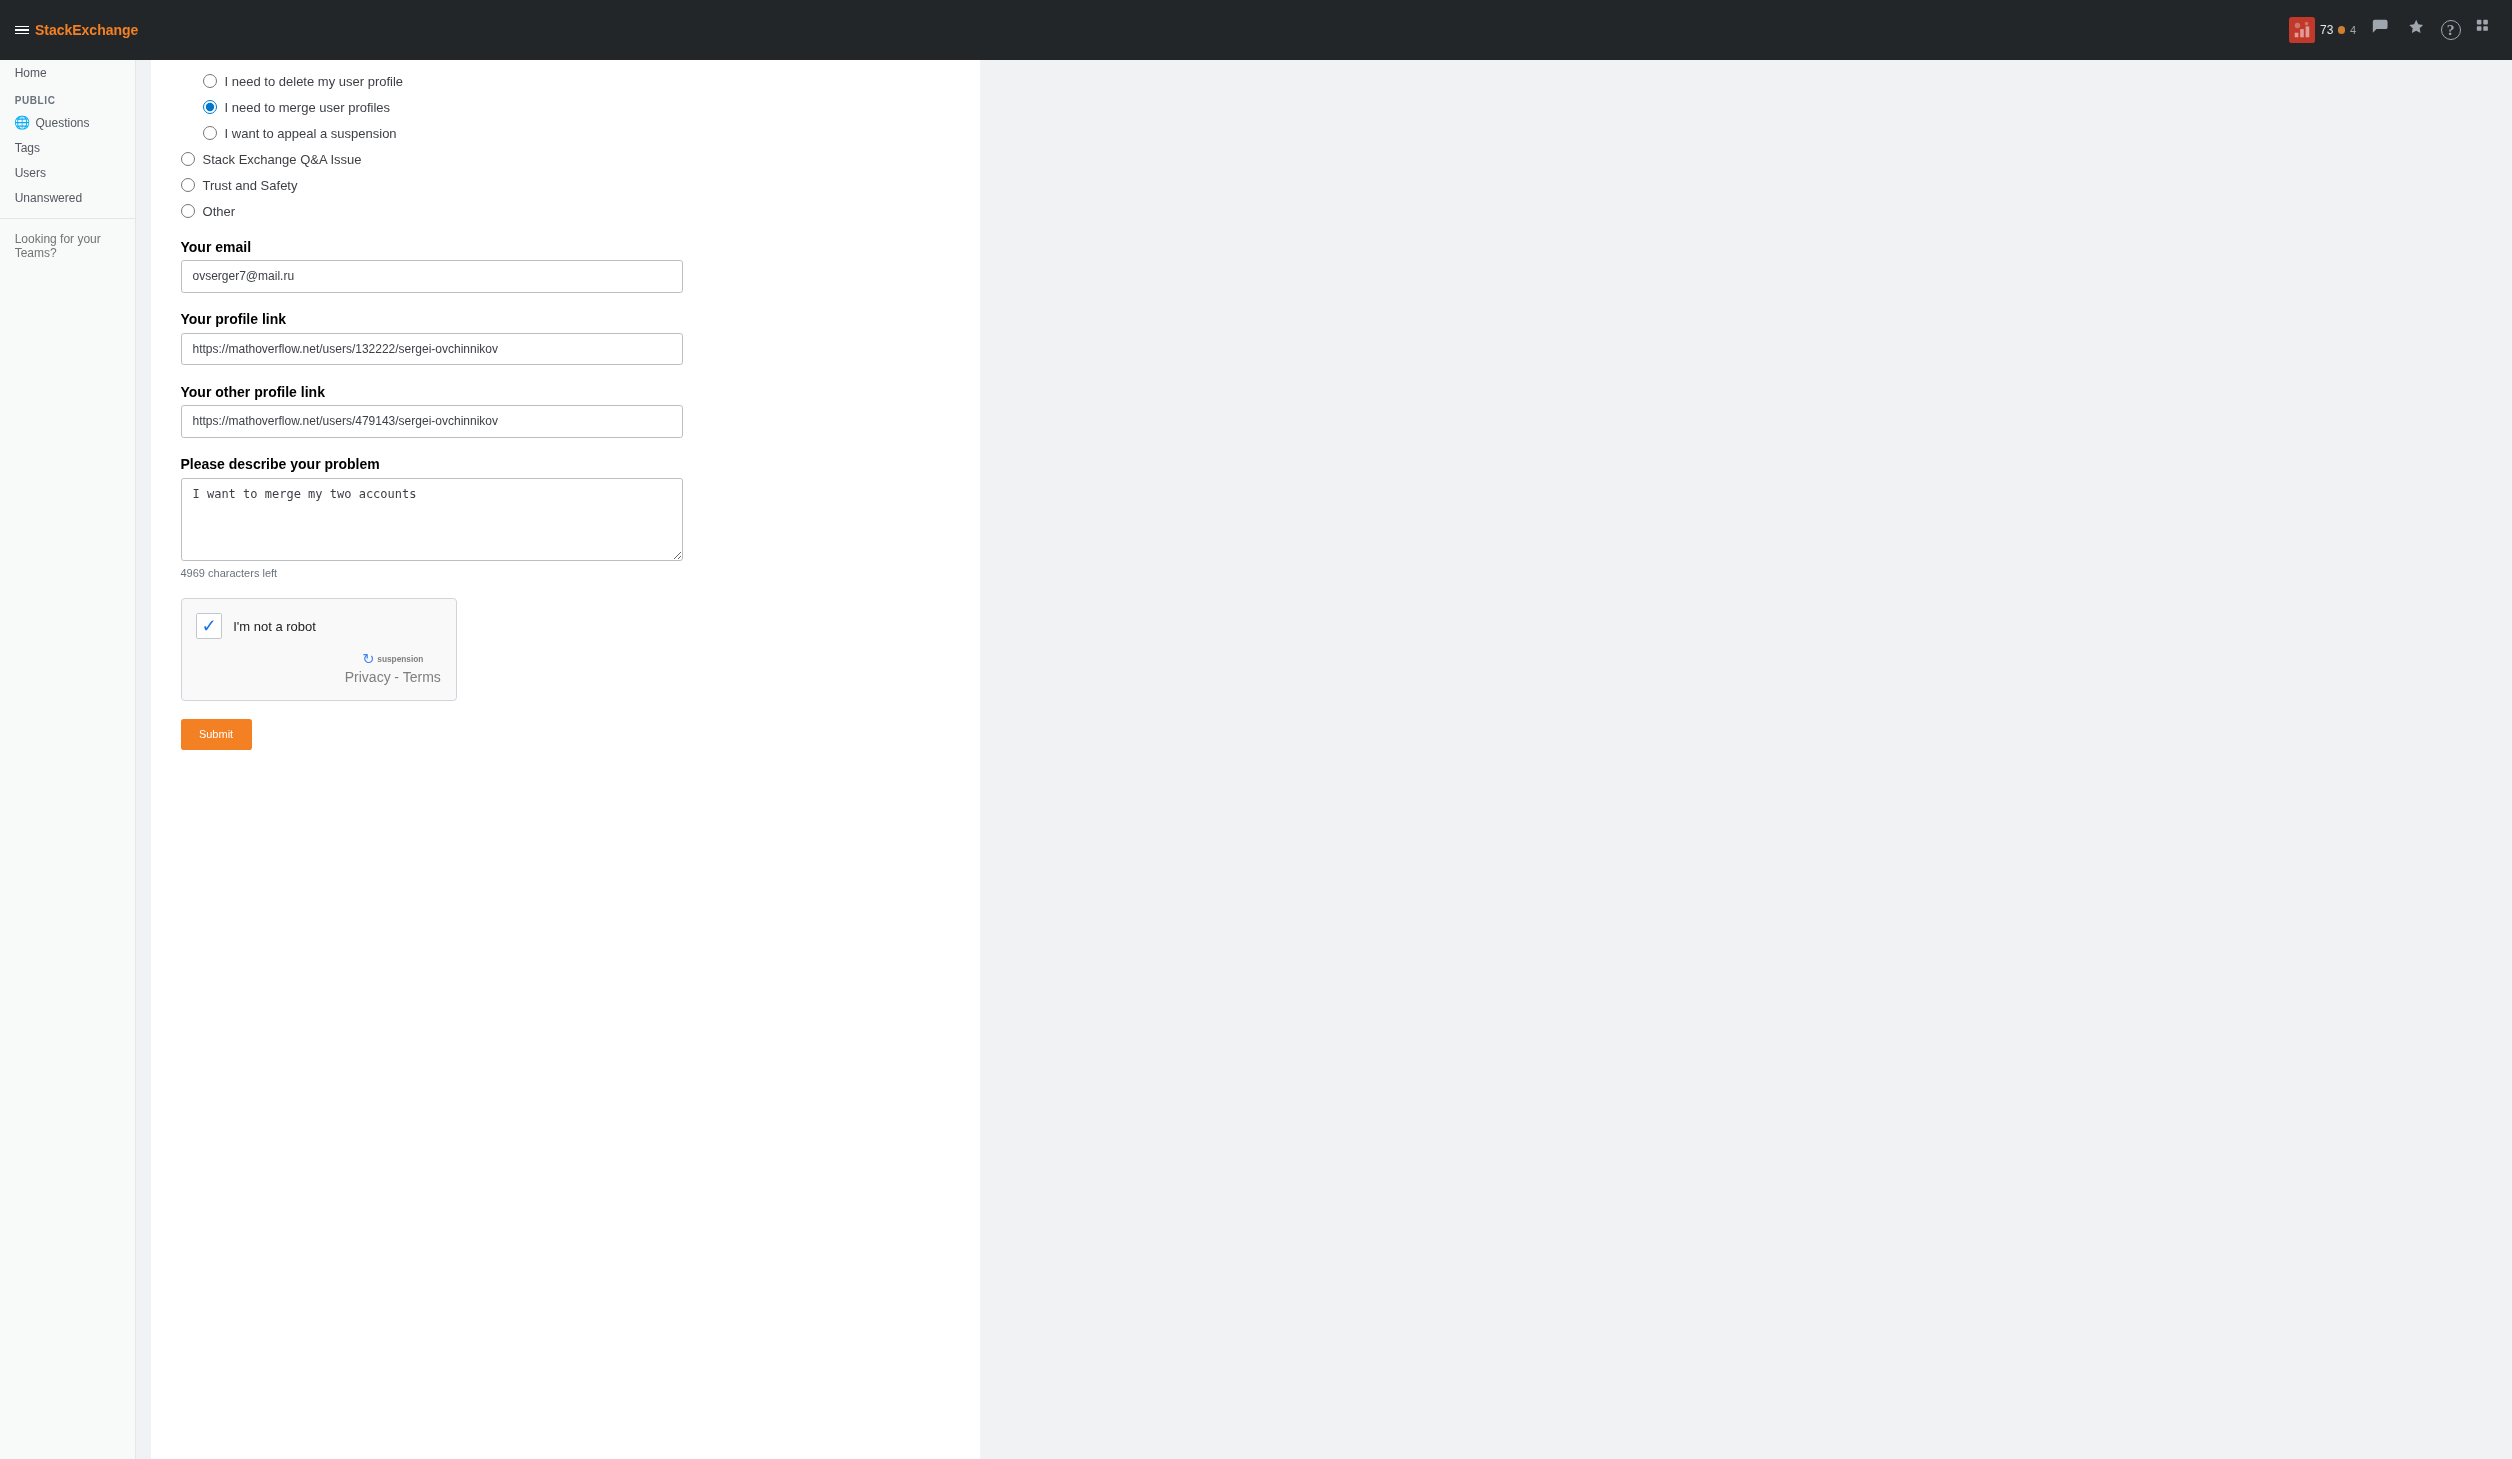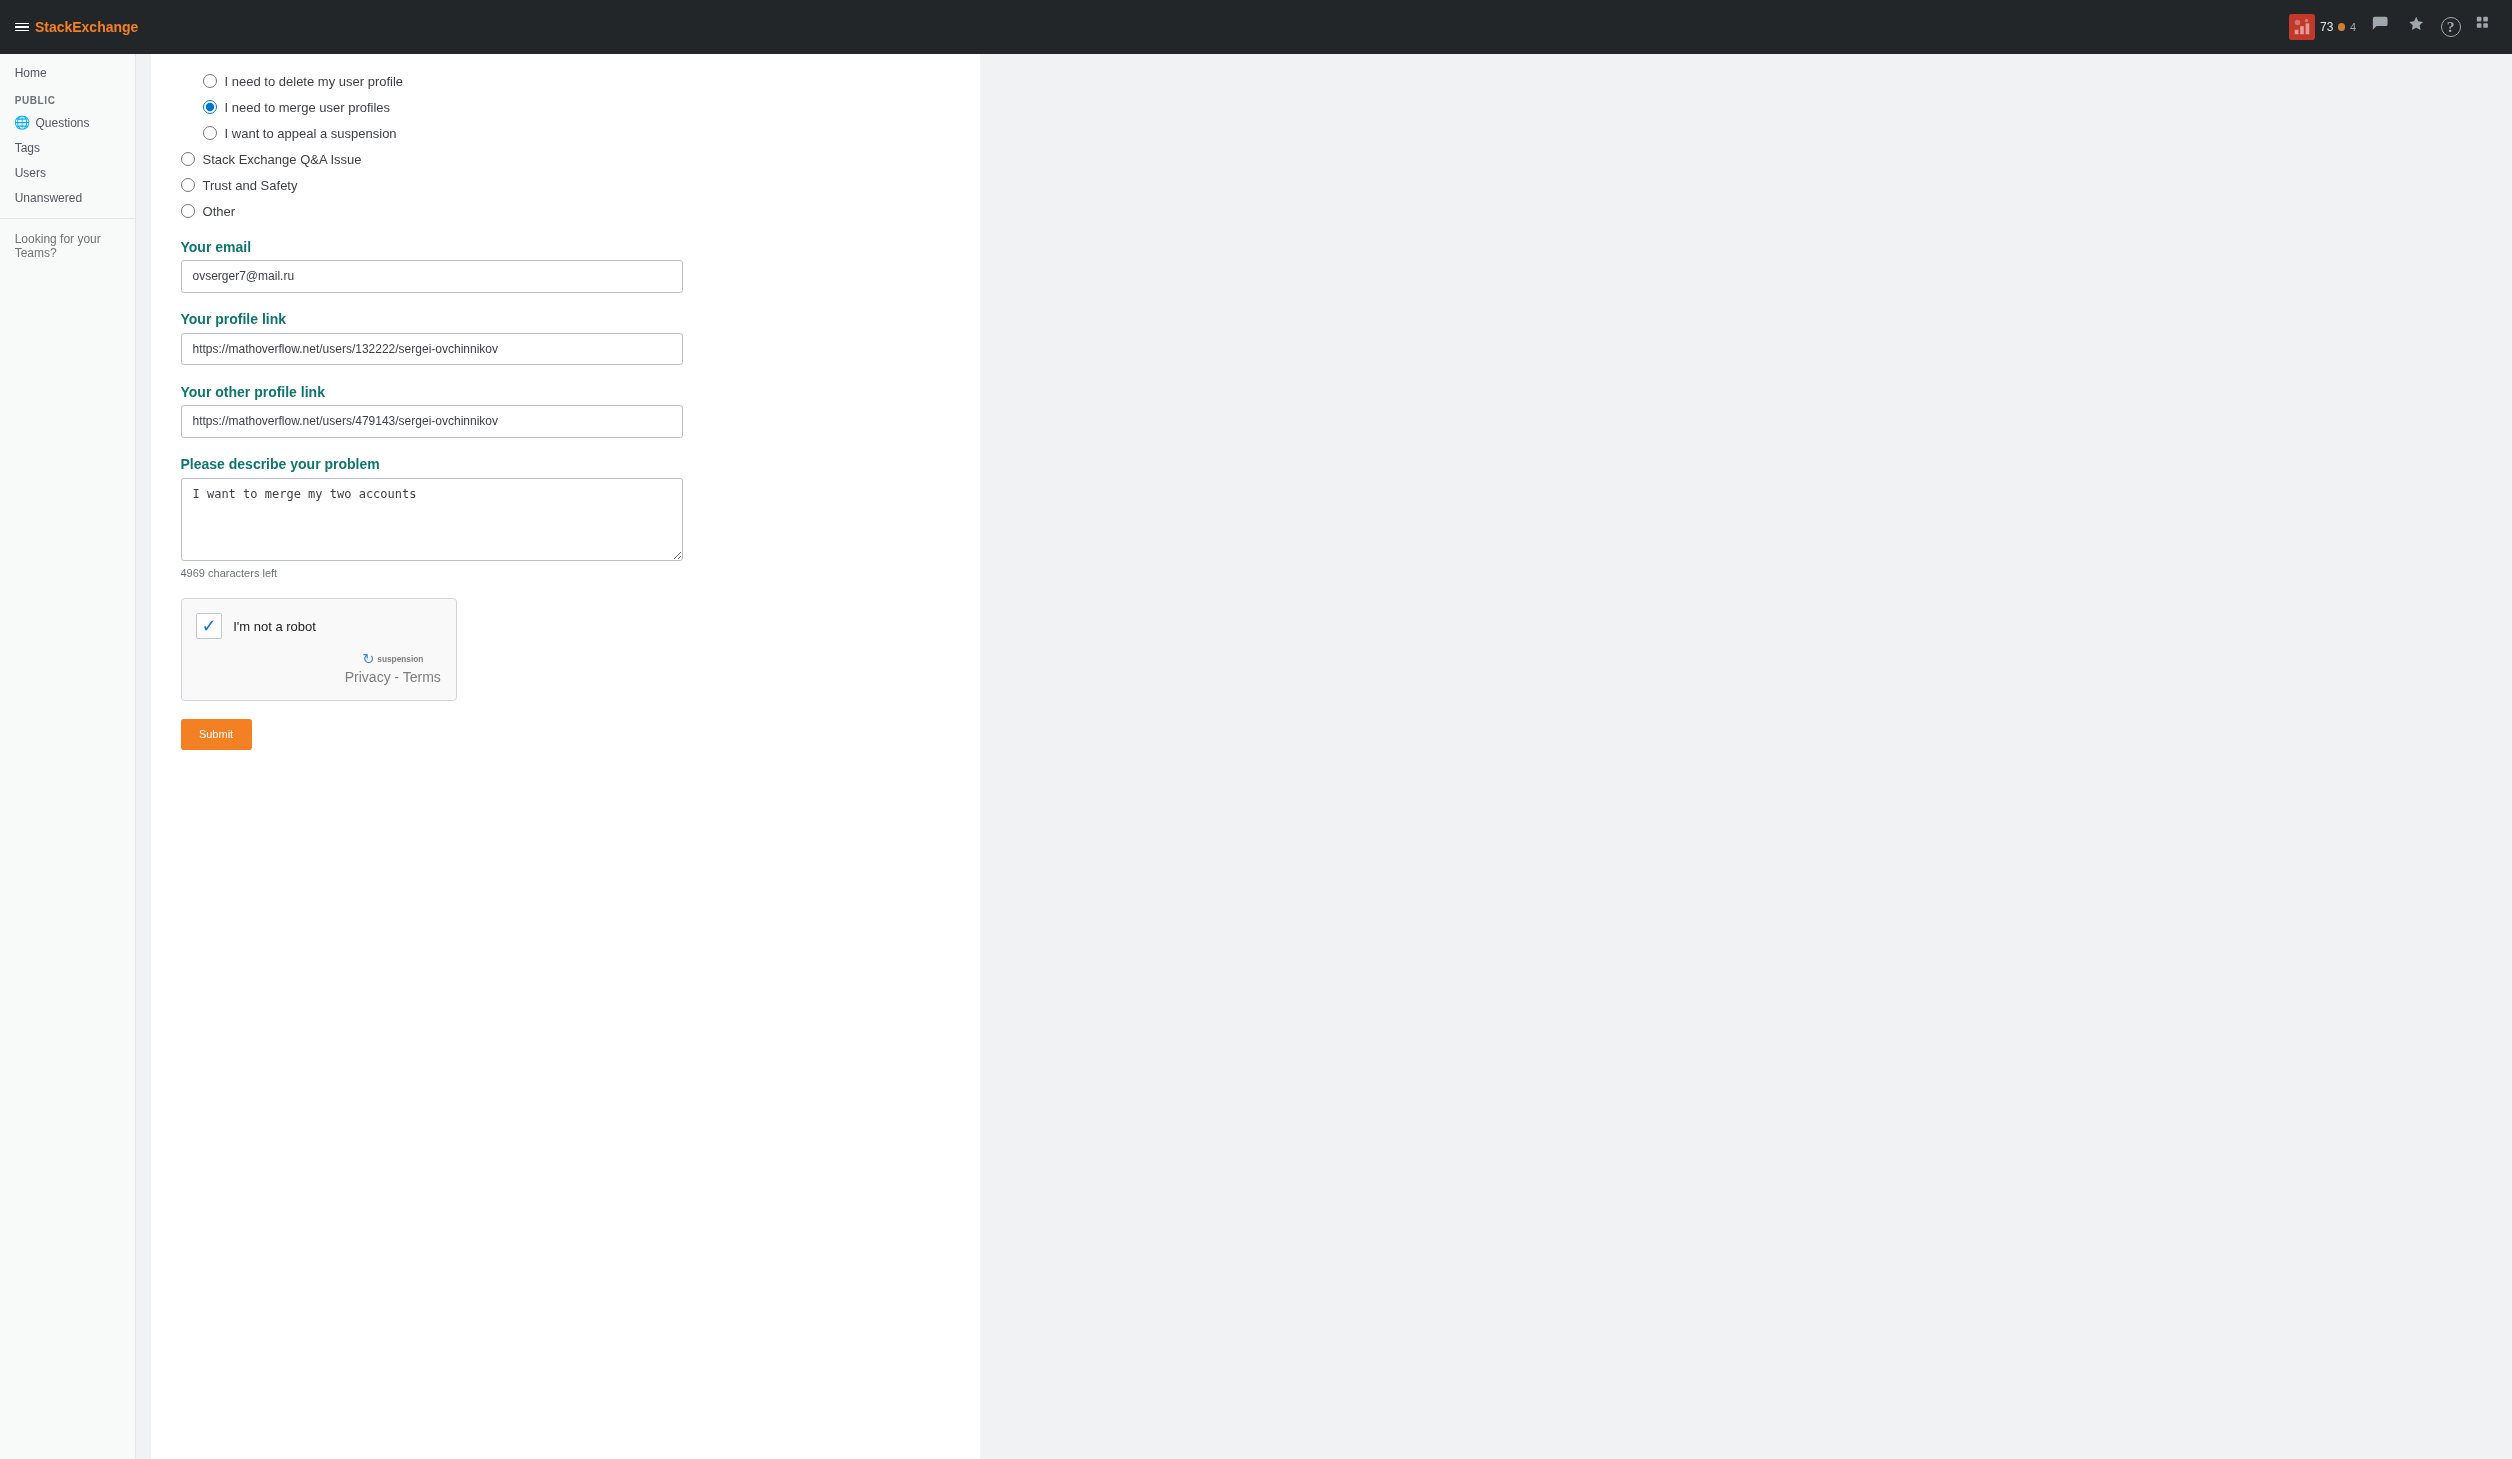--- a/index.html
+++ b/index.html
@@ -1,21 +1,21 @@
 <!DOCTYPE html>
 <html style="font-size:14.7px"><head>
   <meta charset="utf-8">
   <style>
     * { box-sizing: border-box; margin: 0; padding: 0; }
     body { font-family: -apple-system, BlinkMacSystemFont, 'Segoe UI', Arial, sans-serif; background: #f1f2f3; color: #3c3f44; font-size: 14px; }
 
     
     .topbar {
       background: #232629;
-      height: 54px;
+      height: 60px;
       display: flex;
       align-items: center;
       padding: 0 14.7px;
       position: fixed;
       top: 0; left: 0; right: 0;
       z-index: 100;
       gap: 11px;
     }
     .topbar-logo {
       display: flex;
@@ -168,21 +168,21 @@
       padding-left: 22px;
     }
 
     
     .form-group {
       margin-bottom: 18.4px;
     }
     .form-label {
       font-size: 14px;
       font-weight: bold;
-      color: #0f766e;
+      color: #000000;
       margin-bottom: 5.5px;
       display: block;
     }
     .form-input {
       width: 502px;
       padding: 8.3px 11px;
       border: 0.9px solid #bbbfc3;
       border-radius: 2.8px;
       font-size: 12px;
       color: #3c3f44;

